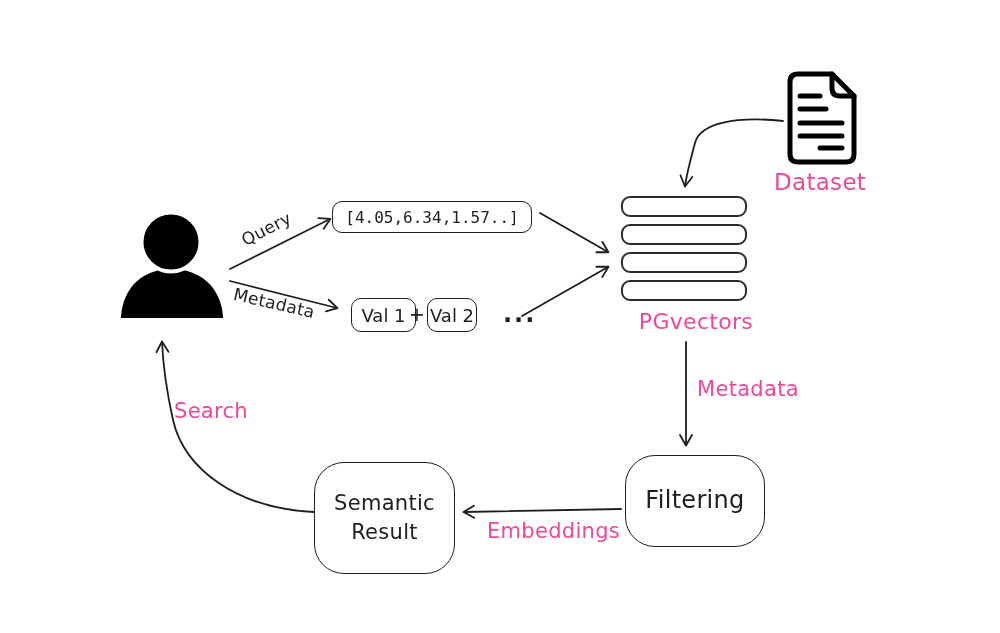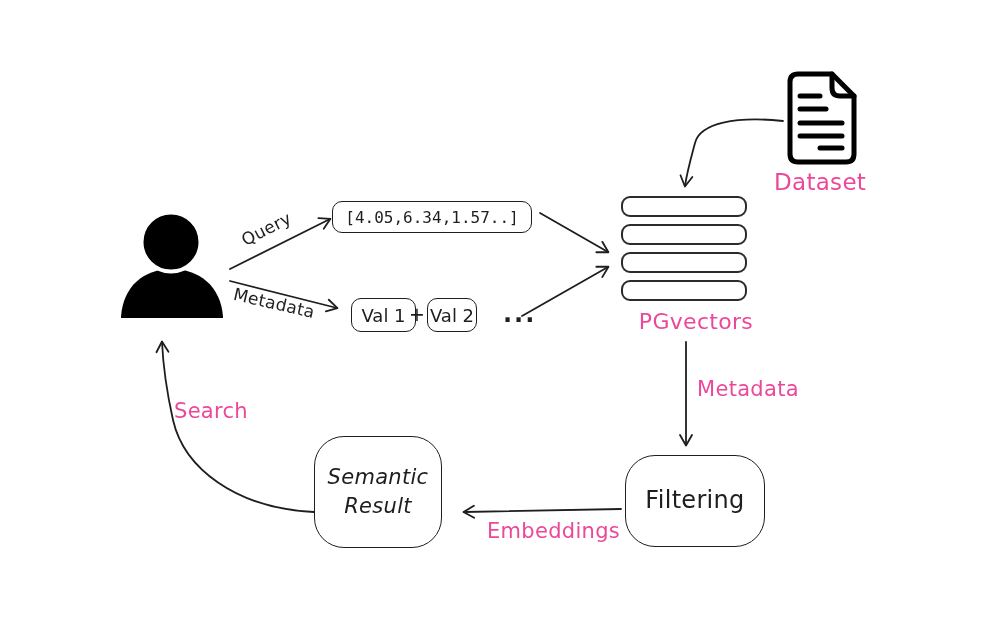--- a/index.html
+++ b/index.html
@@ -93,18 +93,18 @@
       <path d="M 18 70 L 60 70"></path>
       <path d="M 38 82 L 60 82"></path>
     </g>
   </svg>
   <div class="big-label" style="left:774px;top:169px;font-size:23px;">Dataset</div>
 
   <div class="node-box" style="left:625px;top:455px;width:140px;height:92px;font-size:24px;">
     <span>Filtering</span>
   </div>
 
-  <div class="node-box" style="left:314px;top:436px;width:128px;height:112px;font-style:italic;">
+  <div class="node-box" style="left:314px;top:462px;width:141px;height:112px;">
     <span>Semantic</span>
     <span>Result</span>
   </div>
 
 </div>
 
 </body></html>

